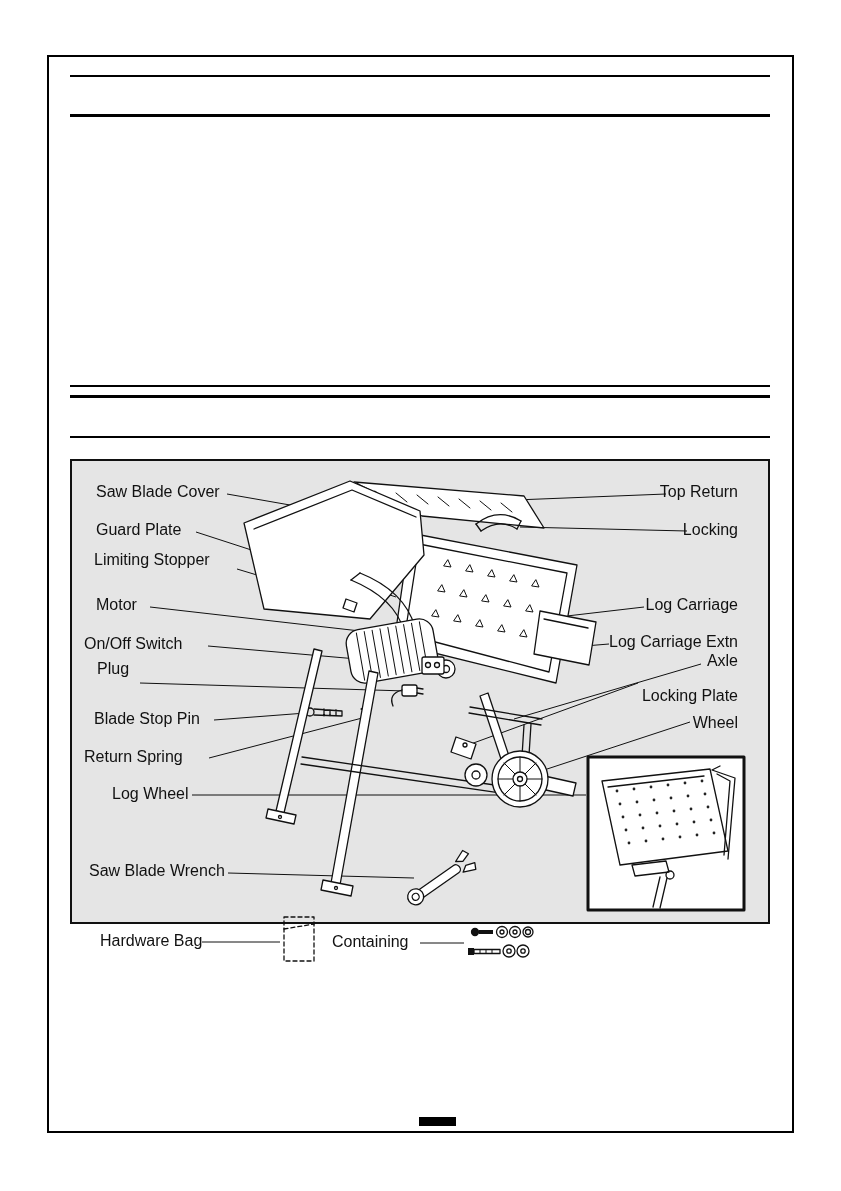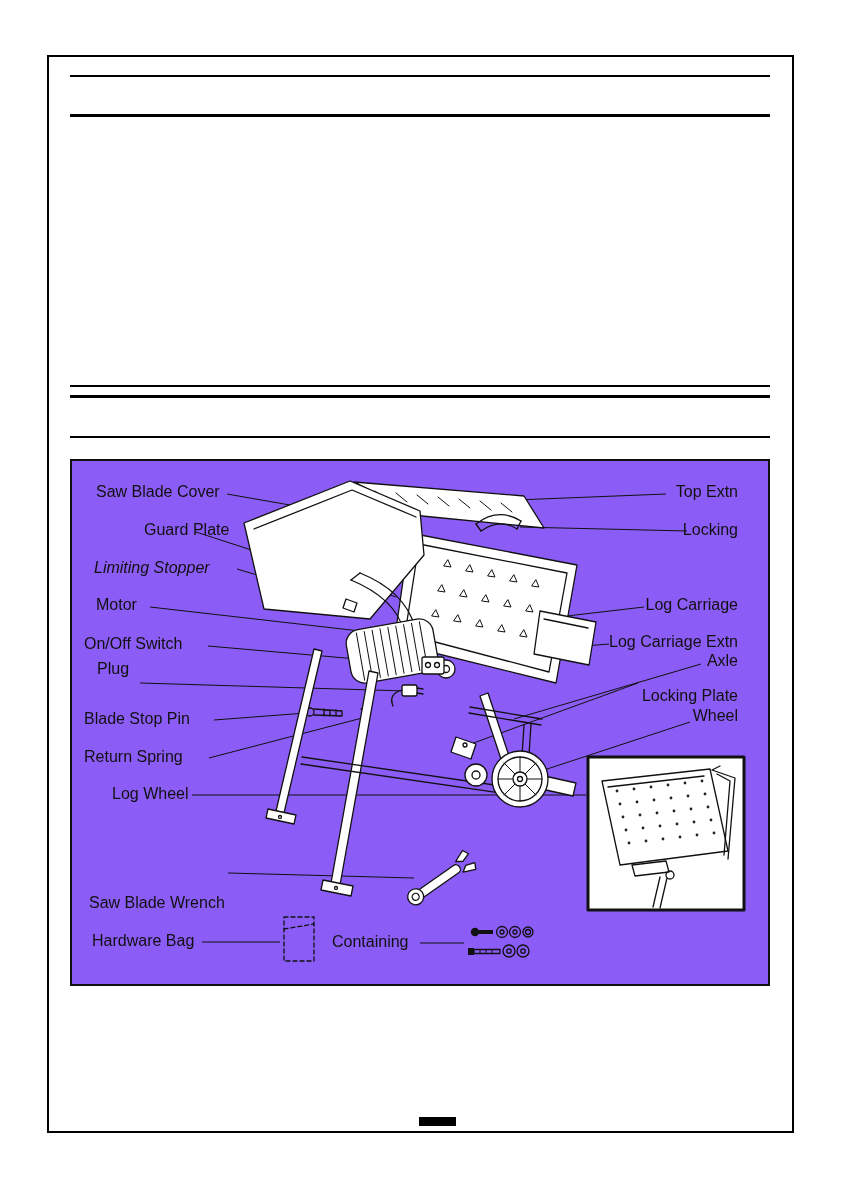--- a/index.html
+++ b/index.html
@@ -8,21 +8,21 @@
   .canvas { position:relative; width:841px; height:1191px; background:#ffffff; overflow:hidden; }
   .page-border { position:absolute; left:47px; top:55px; width:747px; height:1078px; border:2px solid #000; background:#fff; }
   .rule { position:absolute; left:70px; width:700px; background:#000; }
   .rule-thin  { height:2px; }
   .rule-thick { height:3px; }
   #rule-1 { top:75px; }
   #rule-2 { top:114px; }
   #rule-3 { top:385px; }
   #rule-4 { top:395px; }
   #rule-5 { top:436px; }
-  .diagram-box { position:absolute; left:70px; top:459px; width:700px; height:527px; border:2px solid #111; background:#8b5cf6; }
+  .diagram-box { position:absolute; left:70px; top:459px; width:700px; height:465px; border:2px solid #111; background:#e5e5e5; }
   .diagram-box svg { position:absolute; left:0; top:0; width:696px; height:523px; }
   .lbl { position:absolute; font-size:16px; line-height:18px; white-space:nowrap; color:#111; }
   .lbl.right { right:30px; text-align:right; }
   .footer-tab { position:absolute; left:419px; top:1117px; width:37px; height:9px; background:#000; }
 </style>
 </head>
 <body>
 
 <div class="canvas">
 
@@ -226,37 +226,37 @@
           <path fill="none" d="M 640,309 L 663,317 L 656,398 M 645,313 L 658,320 L 652,394 M 640,309 l 8,-4"></path>
           <path d="M 560,404 l 34,-4 l 3,11 l -34,4 z"></path>
           <circle cx="598" cy="414" r="4" fill="none"></circle>
           <path fill="none" d="M 588,416 l -7,30 M 595,417 l -7,30"></path>
         </g>
 
       </g>
     </svg>
 
     <div class="lbl" style="left:24px; top:22px;">Saw Blade Cover</div>
-    <div class="lbl" style="left:24px; top:60px;margin-left:48px;">Guard Plate</div>
-    <div class="lbl" style="left:22px; top:98px;font-style:italic;">Limiting Stopper</div>
+    <div class="lbl" style="left:24px; top:60px;">Guard Plate</div>
+    <div class="lbl" style="left:22px; top:90px;">Limiting Stopper</div>
     <div class="lbl" style="left:24px; top:135px;">Motor</div>
     <div class="lbl" style="left:12px; top:174px;">On/Off Switch</div>
     <div class="lbl" style="left:25px; top:199px;">Plug</div>
-    <div class="lbl" style="left:12px; top:249px;">Blade Stop Pin</div>
+    <div class="lbl" style="left:22px; top:249px;">Blade Stop Pin</div>
     <div class="lbl" style="left:12px; top:287px;">Return Spring</div>
     <div class="lbl" style="left:40px; top:324px;">Log Wheel</div>
-    <div class="lbl" style="left:17px; top:401px;margin-top:32px;">Saw Blade Wrench</div>
-    <div class="lbl" style="left:20px; top:471px;text-align:center;">Hardware Bag</div>
+    <div class="lbl" style="left:17px; top:401px;">Saw Blade Wrench</div>
+    <div class="lbl" style="left:28px; top:471px;text-align:center;">Hardware Bag</div>
     <div class="lbl" style="left:260px; top:472px;">Containing</div>
 
-    <div class="lbl right" style="top:22px;">Top Extn</div>
+    <div class="lbl right" style="top:22px;">Top Return</div>
     <div class="lbl right" style="top:60px;">Locking</div>
     <div class="lbl right" style="top:135px;">Log Carriage</div>
     <div class="lbl right" style="top:172px;">Log Carriage Extn</div>
     <div class="lbl right" style="top:191px;">Axle</div>
     <div class="lbl right" style="top:210px;margin-top:16px;">Locking Plate</div>
-    <div class="lbl right" style="top:246px;">Wheel</div>
+    <div class="lbl right" style="top:253px;">Wheel</div>
 
   </div>
 
   <div class="footer-tab"></div>
 
 </div>
 
 </body></html>

